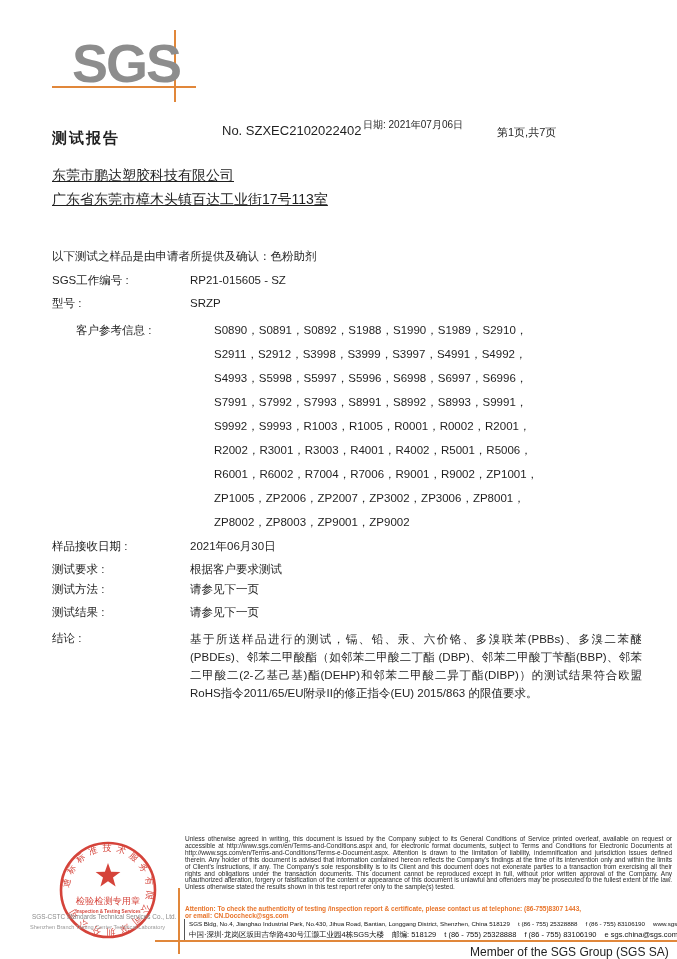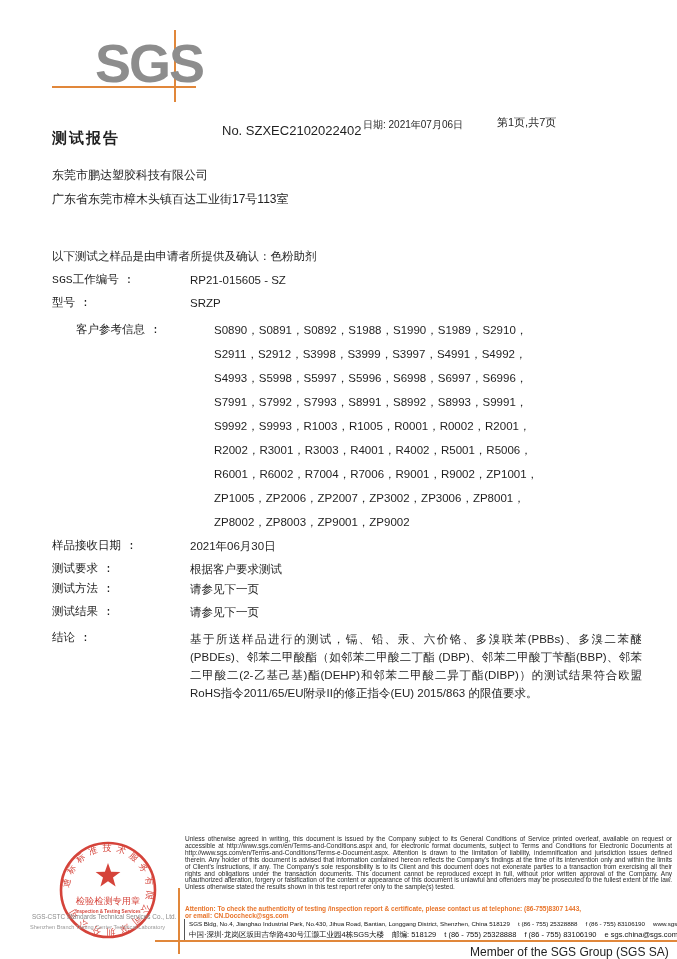--- a/index.html
+++ b/index.html
@@ -3,37 +3,37 @@
 <meta charset="utf-8">
 <style>
   html,body{margin:0;padding:0;background:#ffffff;}
   .page{
     position:relative;width:677px;height:959px;background:#ffffff;overflow:hidden;
     font-family:"Liberation Sans","DejaVu Sans",sans-serif;color:#1f1f1f;
   }
   
   .logo-text{
     position:absolute;left:72px;top:36px;font-size:54px;font-weight:bold;
-    color:#8d8d8d;letter-spacing:-2px;line-height:1;z-index:2;margin-left:23px;
+    color:#8d8d8d;letter-spacing:-2px;line-height:1;z-index:2;
   }
   .logo-hline{position:absolute;left:52px;top:86px;width:144px;height:2px;background:#e1873a;z-index:1;}
   .logo-vline{position:absolute;left:174px;top:30px;width:2px;height:72px;background:#e1873a;z-index:1;}
   
   .report-title{position:absolute;left:52px;top:129px;font-size:15px;font-weight:bold;letter-spacing:2px;}
   .report-no{position:absolute;left:222px;top:123px;font-size:13px;}
   .report-date{position:absolute;left:363px;top:118px;font-size:10px;}
-  .report-page{position:absolute;left:497px;top:115px;font-size:11px;}
+  .report-page{position:absolute;left:497px;top:125px;font-size:11px;}
   
-  .applicant{position:absolute;left:52px;top:163px;font-size:12px;line-height:24px;}
+  .applicant{position:absolute;left:52px;top:163px;font-size:14px;line-height:24px;text-decoration:underline;}
   
   .statement{position:absolute;left:52px;top:249px;font-size:11.5px;}
   
   .fields{position:absolute;left:52px;top:272px;width:592px;font-size:11.5px;}
   .frow{display:flex;align-items:flex-start;line-height:16px;margin-bottom:7px;}
-  .flabel{width:138px;flex:none;font-family:Liberation Mono, monospace;}
+  .flabel{width:138px;flex:none;}
   .fvalue{flex:1;}
   .frow.codes{line-height:24px;margin-bottom:4px;margin-left:24px;}
   .frow.tight{margin-bottom:4px;}
   .frow.conclusion{margin-top:10px;}
   .frow.conclusion .fvalue{width:452px;flex:none;line-height:18px;text-align:justify;}
   
   .legal{
     position:absolute;left:185px;top:836px;width:487px;font-size:6.5px;line-height:6.9px;
     text-align:justify;color:#2a2a2a;
   }

